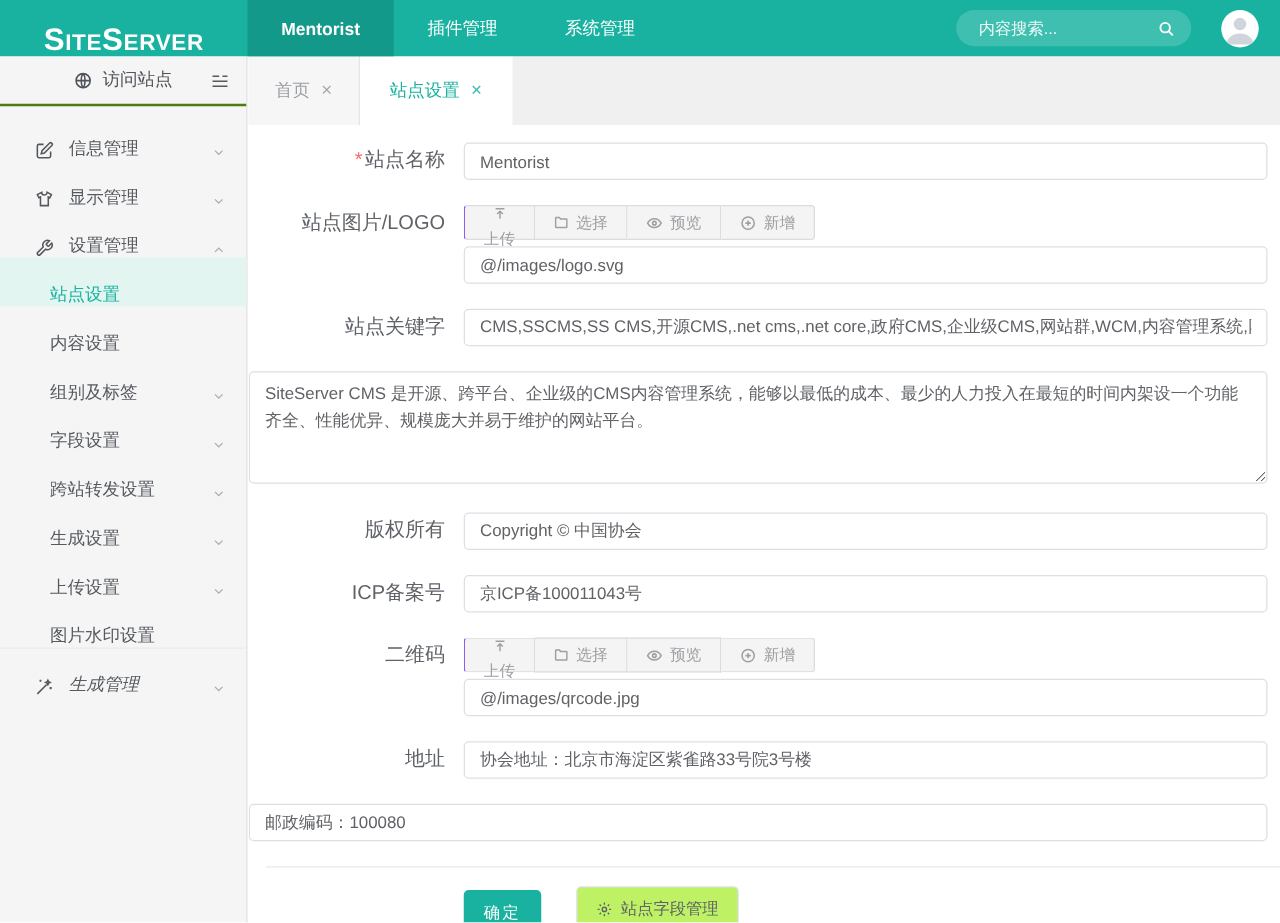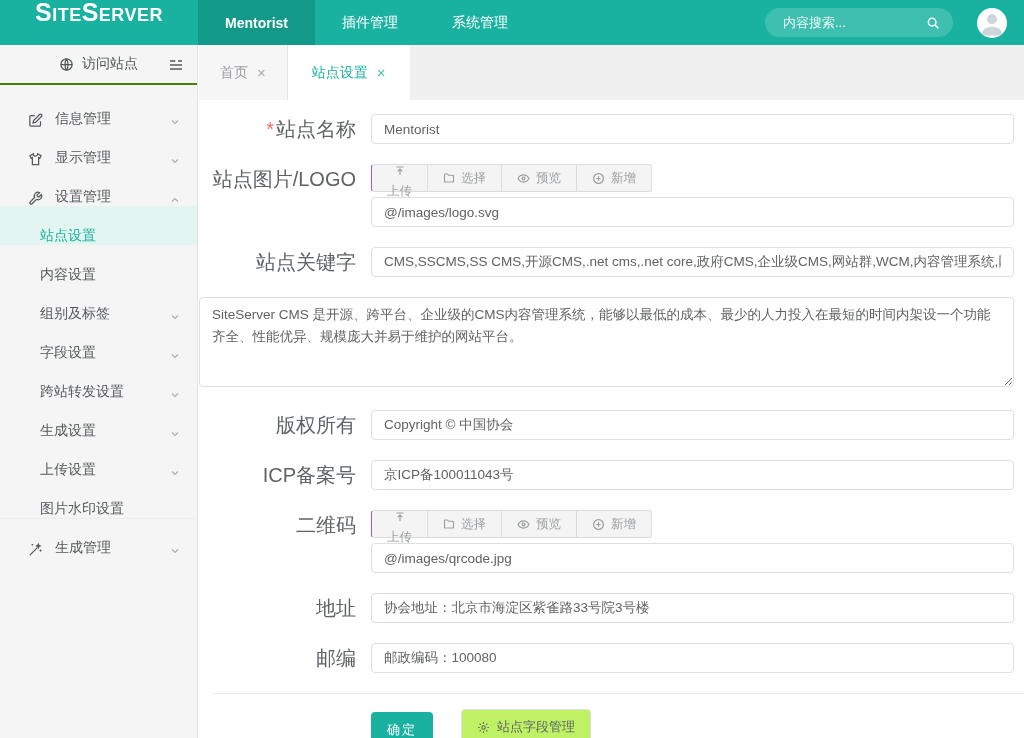--- a/index.html
+++ b/index.html
@@ -12,21 +12,21 @@
   *{box-sizing:border-box;}
   html,body{margin:0;padding:0;}
   body{
     width:1024px;height:738px;overflow:hidden;position:relative;
     font-family:"Liberation Sans","DejaVu Sans",sans-serif;
     background:#fff;font-size:14px;color:var(--txt);
   }
   svg{display:block;}
   
   .topbar{position:absolute;top:0;left:0;right:0;height:45px;background:var(--teal);display:flex;align-items:stretch;z-index:10;}
-  .logo-wrap{width:198px;display:flex;align-items:flex-start;justify-content:center;}
+  .logo-wrap{width:198px;display:flex;align-items:flex-end;justify-content:center;}
   .logo{color:#fff;font-variant:small-caps;font-weight:bold;font-size:25px;letter-spacing:.5px;line-height:1;}
   .top-nav{display:flex;align-items:stretch;}
   .top-nav-item{display:flex;align-items:center;padding:0 27px;color:#fff;font-size:14px;cursor:pointer;}
   .top-nav-item.active{background:var(--teal-dark);font-weight:bold;}
   .top-right{margin-left:auto;display:flex;align-items:center;}
   .search-pill{position:relative;width:188px;height:29px;background:rgba(255,255,255,.17);border-radius:15px;display:flex;align-items:center;}
   .search-pill input{flex:1;background:transparent;border:none;outline:none;color:#fff;font-size:13px;padding:0 34px 0 18px;font-family:inherit;}
   .search-pill input::placeholder{color:rgba(255,255,255,.92);}
   .search-ic{position:absolute;right:13px;top:8px;color:#fff;}
   .avatar{width:30px;height:30px;border-radius:50%;background:#fff;margin:0 17px 0 24px;overflow:hidden;display:flex;align-items:flex-end;justify-content:center;cursor:pointer;}
@@ -34,31 +34,31 @@
   .sidebar{position:absolute;top:45px;left:0;width:198px;bottom:0;background:#f5f5f6;border-right:1px solid #e4e4e4;}
   .side-header{height:40px;display:flex;align-items:center;justify-content:center;border-bottom:2px solid #4d7c0f;color:#4f5459;position:relative;cursor:pointer;}
   .side-header .g-ic{margin-right:8px;color:#4f5459;}
   .collapse-btn{position:absolute;right:13px;top:12px;color:#56595d;cursor:pointer;}
   .side-list{padding-top:4px;}
   .side-item{height:39px;display:flex;align-items:flex-end;padding:0 16px 0 28px;color:#565a5e;font-size:14px;cursor:pointer;}
   .side-item .s-icon{width:16px;margin-right:11px;color:#55585c;flex-shrink:0;}
   .side-item.lvl2{padding-left:40px;}
   .side-item .chev{margin-left:auto;color:#a8adb3;}
   .side-item.active{background:var(--teal-pale);color:var(--teal);}
-  .side-item.sep{border-top:1px solid #ececec;}
+  .side-item.sep{border-top:1px solid #ececec;font-style:italic;}
   
   .content{position:absolute;top:45px;left:199px;right:0;bottom:0;background:#fff;display:flex;flex-direction:column;}
   .tabstrip{height:55px;background:#f0f0f1;display:flex;align-items:stretch;flex-shrink:0;}
   .tab{display:flex;align-items:center;gap:9px;padding:0 21px;font-size:14px;color:#9b9ea1;background:#f6f6f7;border-right:1px solid #e5e5e6;cursor:pointer;}
   .tab .tab-close{font-size:15px;line-height:1;opacity:.85;cursor:pointer;}
   .tab.active{background:#fff;color:var(--teal);border-right:none;padding:0 24px;}
   
   .form-area{flex:1;padding:14px 10px 0 0;overflow:hidden;}
   .form-row{display:flex;margin-bottom:20px;}
-  .form-label{width:172px;flex-shrink:0;text-align:right;padding-right:15px;font-size:20px;color:var(--txt);line-height:30px;}
+  .form-label{width:172px;flex-shrink:0;text-align:right;padding-right:15px;font-size:16px;color:var(--txt);line-height:30px;}
   .req{color:#f56c6c;margin-right:2px;}
   .ctrl{flex:1;min-width:0;}
   .text-input{width:100%;height:30px;border:1px solid var(--border);border-radius:4px;padding:0 12px;font-size:13.5px;color:#606266;font-family:inherit;background:#fff;outline:none;white-space:nowrap;overflow:hidden;}
   textarea.text-input{height:90px;padding:6px 12px;line-height:1.65;resize:vertical;white-space:pre-wrap;overflow:auto;}
   .btn-group{display:inline-flex;margin-bottom:5px;}
   .u-btn{display:inline-flex;align-items:center;gap:6px;height:28px;padding:0 15px;background:#f4f4f4;border:1px solid #dcdcdc;border-left:none;color:#9c9fa3;font-size:12.5px;font-family:inherit;cursor:pointer;}
   .u-btn:first-child{border-left:1px solid #8b5cf6;border-radius:3px 0 0 3px;flex-direction:column;}
   .u-btn:last-child{border-radius:0 3px 3px 0;}
   .u-btn .b-ic{color:#9c9fa3;}
   
@@ -363,21 +363,20 @@
     </div>
 
     <div class="form-row">
       <div class="form-label"><span>地址</span></div>
       <div class="ctrl">
         <input class="text-input" value="协会地址：北京市海淀区紫雀路33号院3号楼" style="">
       </div>
     </div>
 
     <div class="form-row">
-      <div class="form-label"><span>邮编</span></div>
       <div class="ctrl">
         <input class="text-input" value="邮政编码：100080" style="">
       </div>
     </div>
 
     <div class="form-footer">
       <button class="btn-primary">确定</button>
       <button class="btn-outline">
         <span>
           <svg width="13" height="13" viewBox="0 0 24 24" fill="none" stroke="currentColor" stroke-width="2">

